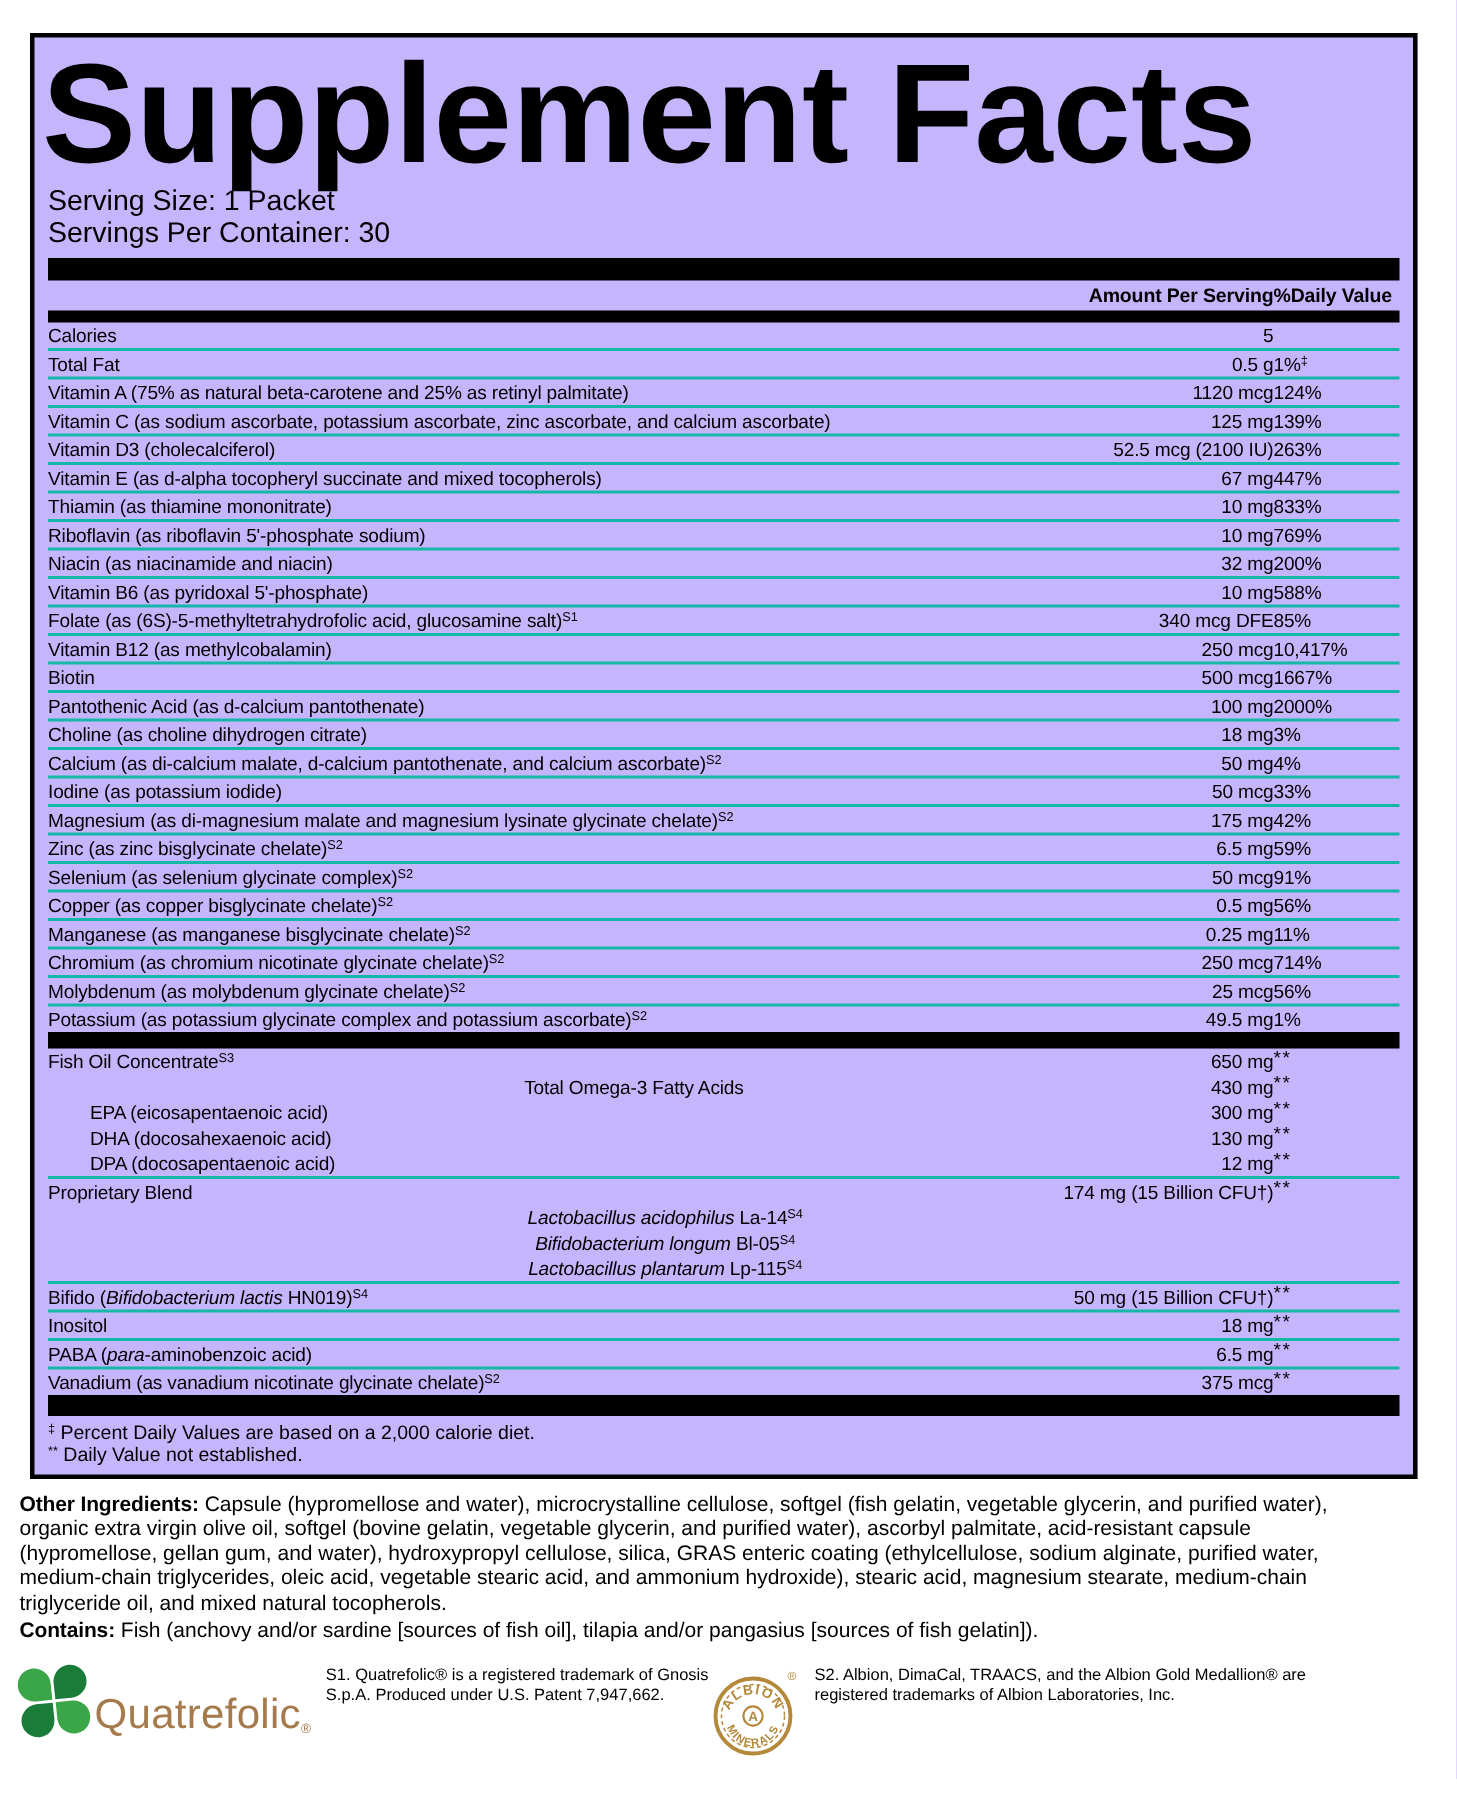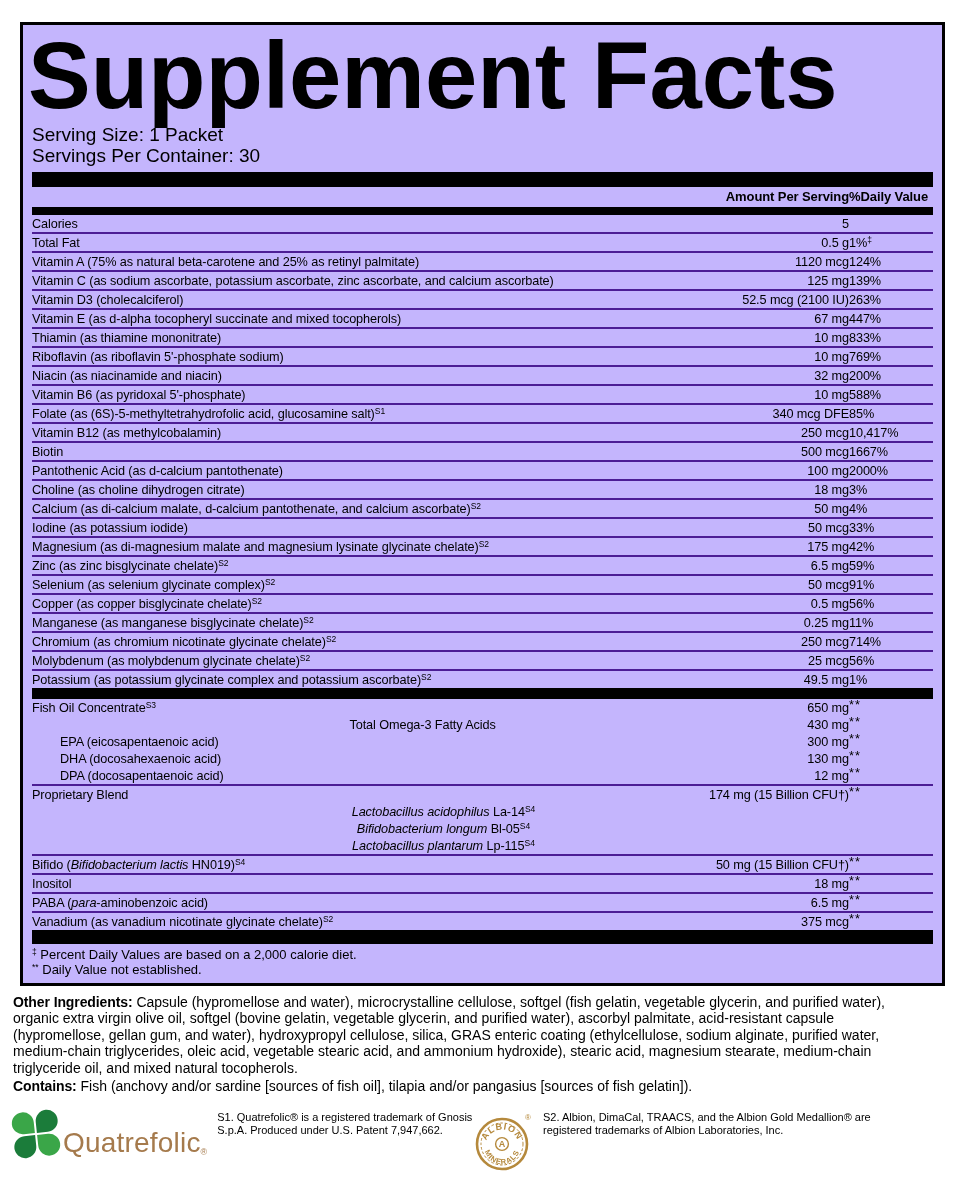--- a/index.html
+++ b/index.html
@@ -34,21 +34,21 @@
   .bar.b1{height:15px;margin-top:5px;}
   .bar.b2{height:8px;}
   .bar.b3{height:11px;}
   .bar.b4{height:14px;}
   .row{
     display:flex;align-items:baseline;
     font-size:12.7px;line-height:1.12;
     padding:1.4px 0;
     letter-spacing:-0.1px;
   }
-  .row.rule{border-top:2px solid #4c1d95;}
+  .row.rule{border-top:2px solid #14b8a6;}
   .row .nm{flex:1 1 auto;padding-right:8px;}
   .row .amt{flex:0 0 auto;text-align:right;white-space:nowrap;}
   .row .dv{flex:0 0 84px;width:84px;text-align:left;white-space:nowrap;}
   .row.hdr{font-weight:bold;font-size:13px;padding:3px 0 3px 0;letter-spacing:-0.1px;}
   .row.ind1 .nm{padding-left:14px;text-align:center;}
   .row.ind2 .nm{padding-left:28px;}
   .row sup, .fn sup{font-size:8.5px;line-height:0;vertical-align:4px;letter-spacing:0;}
   .dv .est{display:inline-block;transform:translateY(-3px);letter-spacing:1px;}
   .footnotes{padding:3px 0 2px 0;font-size:13px;line-height:1.18;}
   .below{margin:8px 13px 0 13px;width:912px;}

